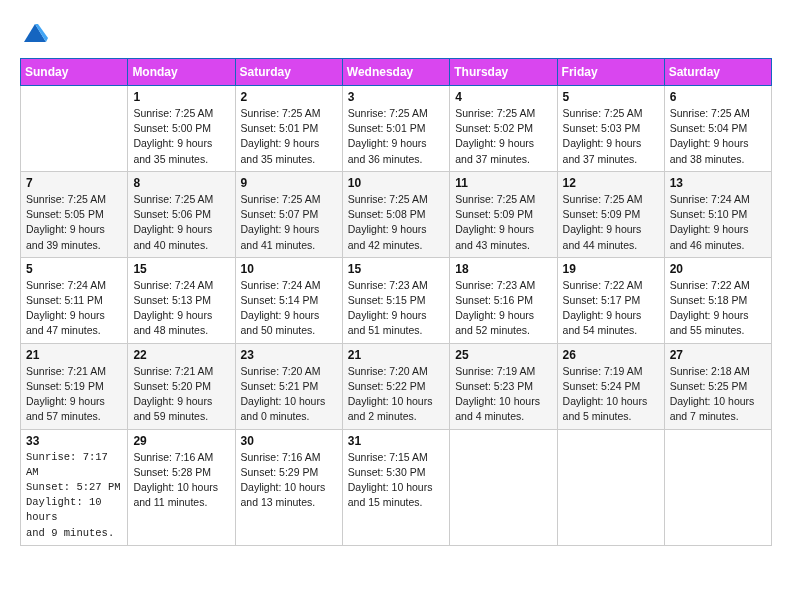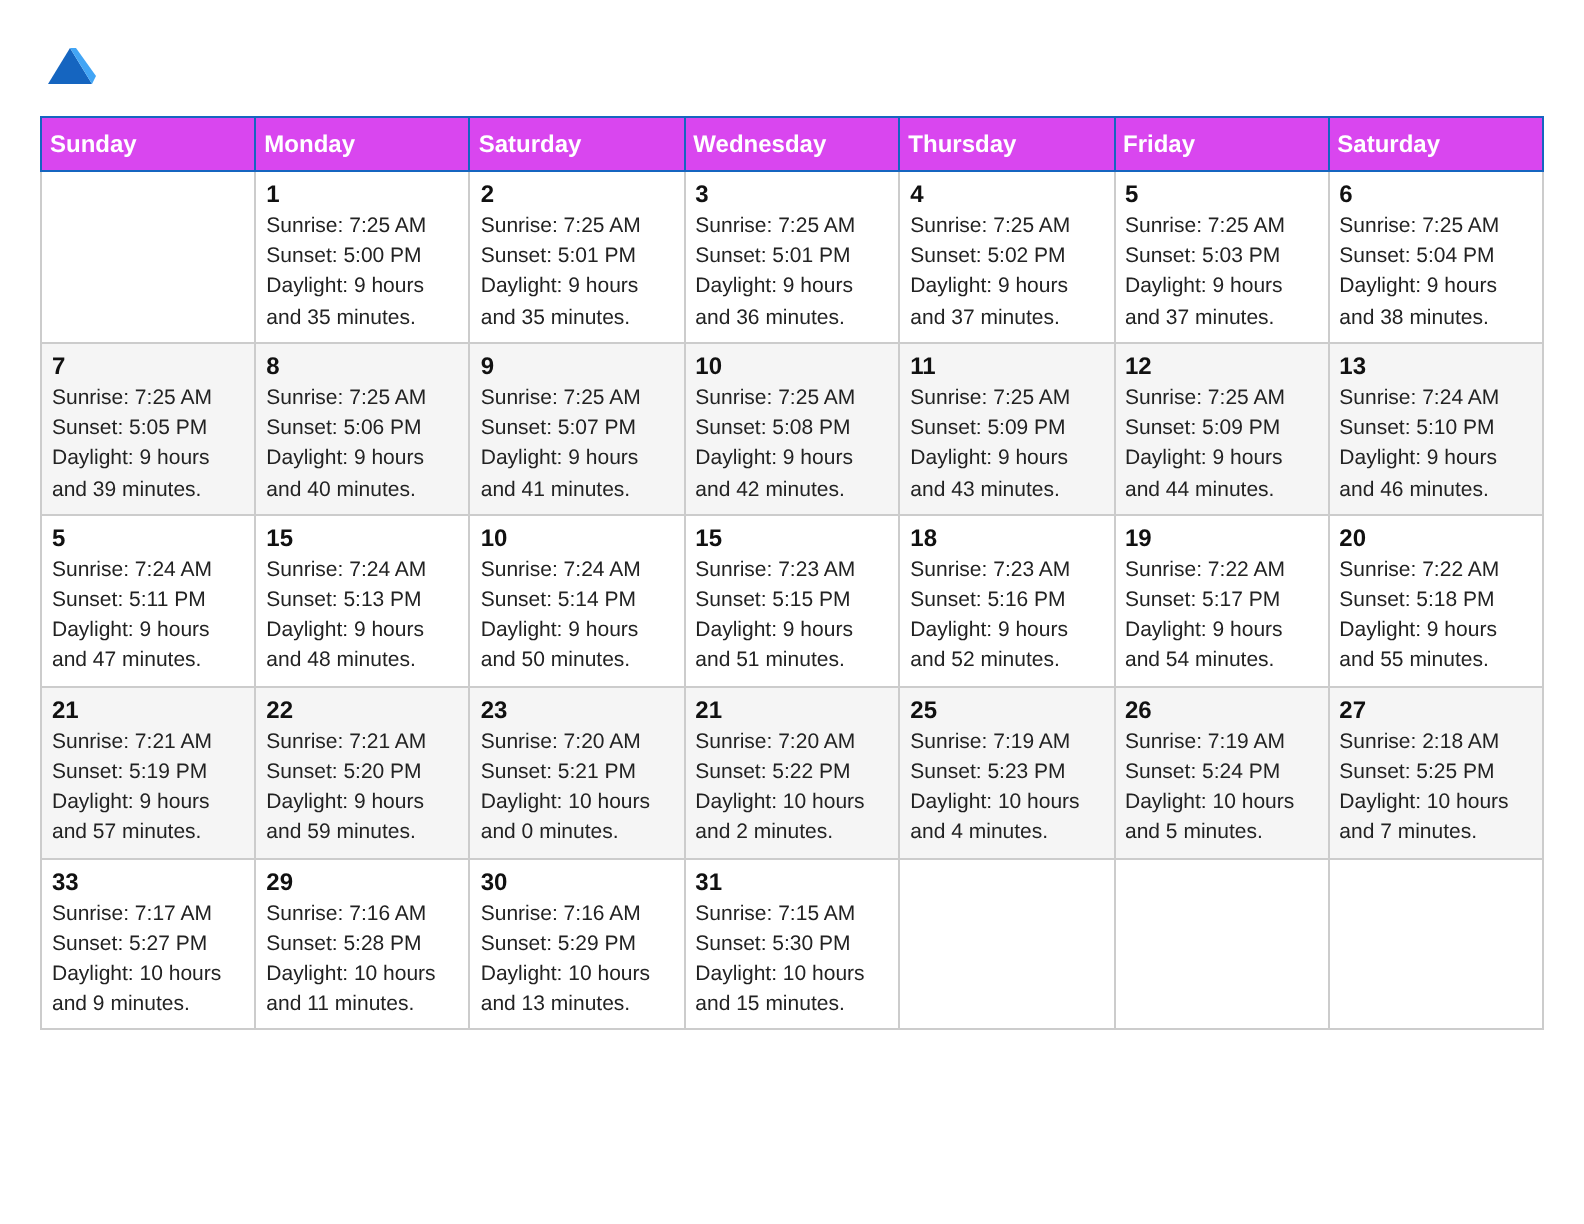--- a/index.html
+++ b/index.html
@@ -303,21 +303,21 @@
           <div class="day-number">27</div>
           <div class="day-info" style="white-space: pre-line;">Sunrise: 2:18 AM
 Sunset: 5:25 PM
 Daylight: 10 hours
 and 7 minutes.</div>
         </td>
       </tr>
       <tr>
         <td>
           <div class="day-number">33</div>
-          <div class="day-info" style="white-space: pre-line;">Sunrise: 7:17 AM
+          <div class="day-info" style="white-space: pre-line; font-family: Liberation Mono, monospace;">Sunrise: 7:17 AM
 Sunset: 5:27 PM
 Daylight: 10 hours
 and 9 minutes.</div>
         </td>
         <td>
           <div class="day-number">29</div>
           <div class="day-info" style="white-space: pre-line;">Sunrise: 7:16 AM
 Sunset: 5:28 PM
 Daylight: 10 hours
 and 11 minutes.</div>

